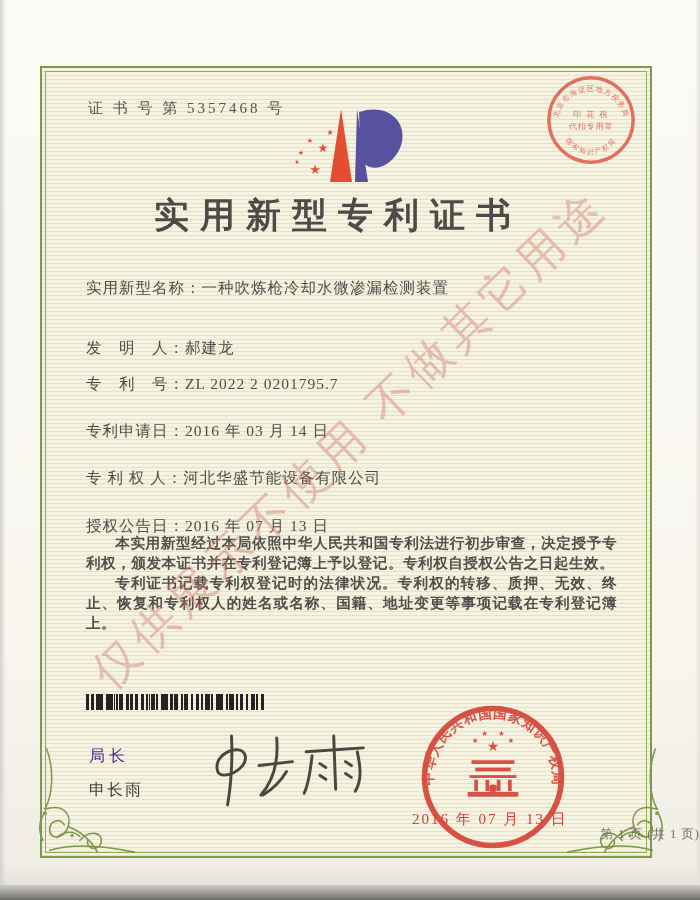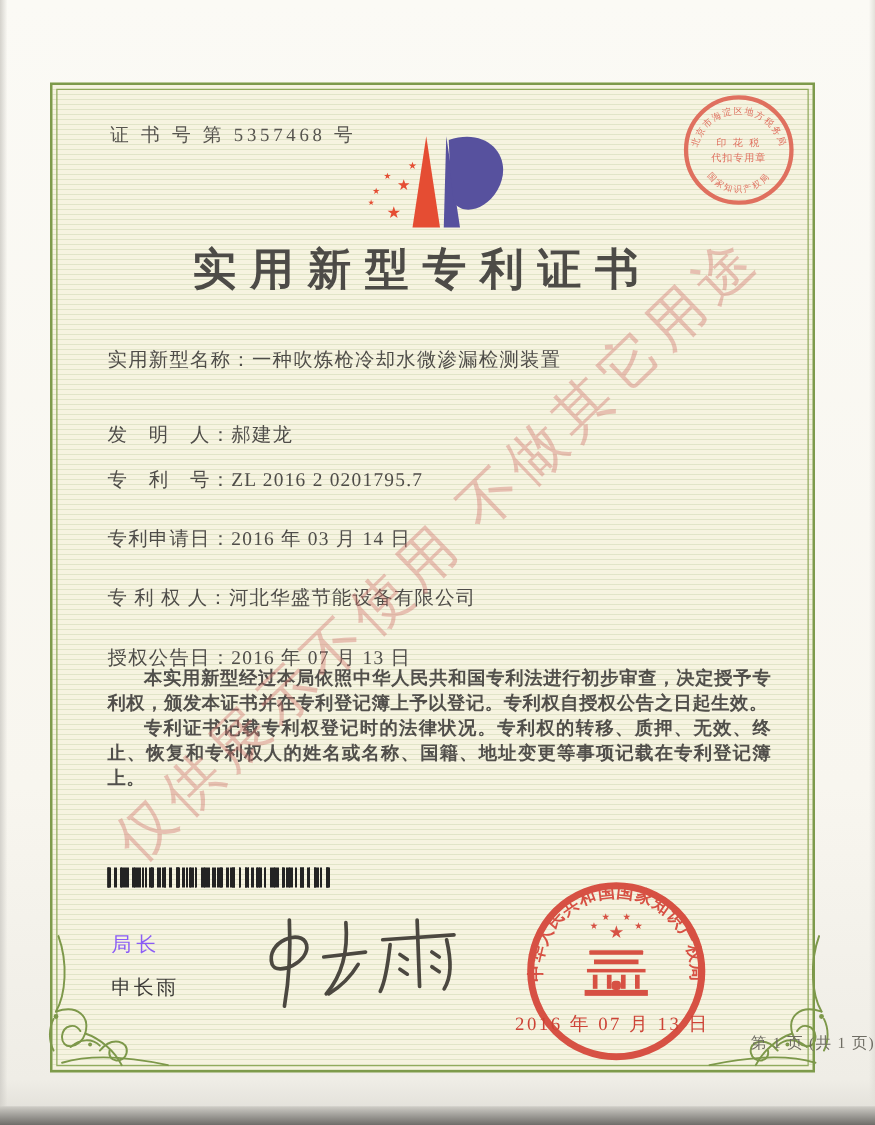--- a/index.html
+++ b/index.html
@@ -43,21 +43,21 @@
   .paras p{margin:0;text-indent:2em;font-size:14.6px;line-height:20px;color:#514f4b;
     text-align:justify;letter-spacing:.5px;font-weight:bold;}
 
   .barcode{position:absolute;left:86px;top:694px;width:178px;height:16px;z-index:3;
     background:
       repeating-linear-gradient(90deg,#232323 0 2px,rgba(0,0,0,0) 2px 5px),
       repeating-linear-gradient(90deg,#232323 0 1px,rgba(0,0,0,0) 1px 7px),
       repeating-linear-gradient(90deg,#232323 0 3px,rgba(0,0,0,0) 3px 11px);}
 
   .director-title{position:absolute;left:89px;top:746px;font-size:16px;letter-spacing:4px;
-    color:#8b5cf6;font-family:"Liberation Sans","DejaVu Sans",sans-serif;z-index:3;}
+    color:#4c1d95;font-family:"Liberation Sans","DejaVu Sans",sans-serif;z-index:3;}
   .director-name{position:absolute;left:89px;top:780px;font-size:16px;letter-spacing:2px;
     color:#3e3c39;font-family:Liberation Serif, serif;z-index:3;}
 
   .signature{position:absolute;left:202px;top:728px;width:172px;height:84px;z-index:3;}
 
   .seal{position:absolute;left:418px;top:702px;width:150px;height:150px;z-index:3;opacity:.95;}
   .seal-date{position:absolute;left:412px;top:810px;font-size:15px;color:#cd4336;
     letter-spacing:2px;z-index:4;white-space:nowrap;}
 
   .footer{position:absolute;left:0;width:700px;top:826px;text-align:right;
@@ -144,21 +144,21 @@
 <div class="title">实用新型专利证书</div>
 
 <div class="fields">
   <div class="field-row f0">
     <span class="lbl">实用新型名称：</span><span>一种吹炼枪冷却水微渗漏检测装置</span>
   </div>
   <div class="field-row f1">
     <span class="lbl">发　明　人：</span><span>郝建龙</span>
   </div>
   <div class="field-row f2">
-    <span class="lbl">专　利　号：</span><span>ZL 2016 2 0201795.7</span>
+    <span class="lbl">专　利　号：</span><span>ZL 2022 2 0201795.7</span>
   </div>
   <div class="field-row f3">
     <span class="lbl">专利申请日：</span><span>2016 年 03 月 14 日</span>
   </div>
   <div class="field-row f4">
     <span class="lbl">专 利 权 人：</span><span>河北华盛节能设备有限公司</span>
   </div>
   <div class="field-row f5">
     <span class="lbl">授权公告日：</span><span>2016 年 07 月 13 日</span>
   </div>

